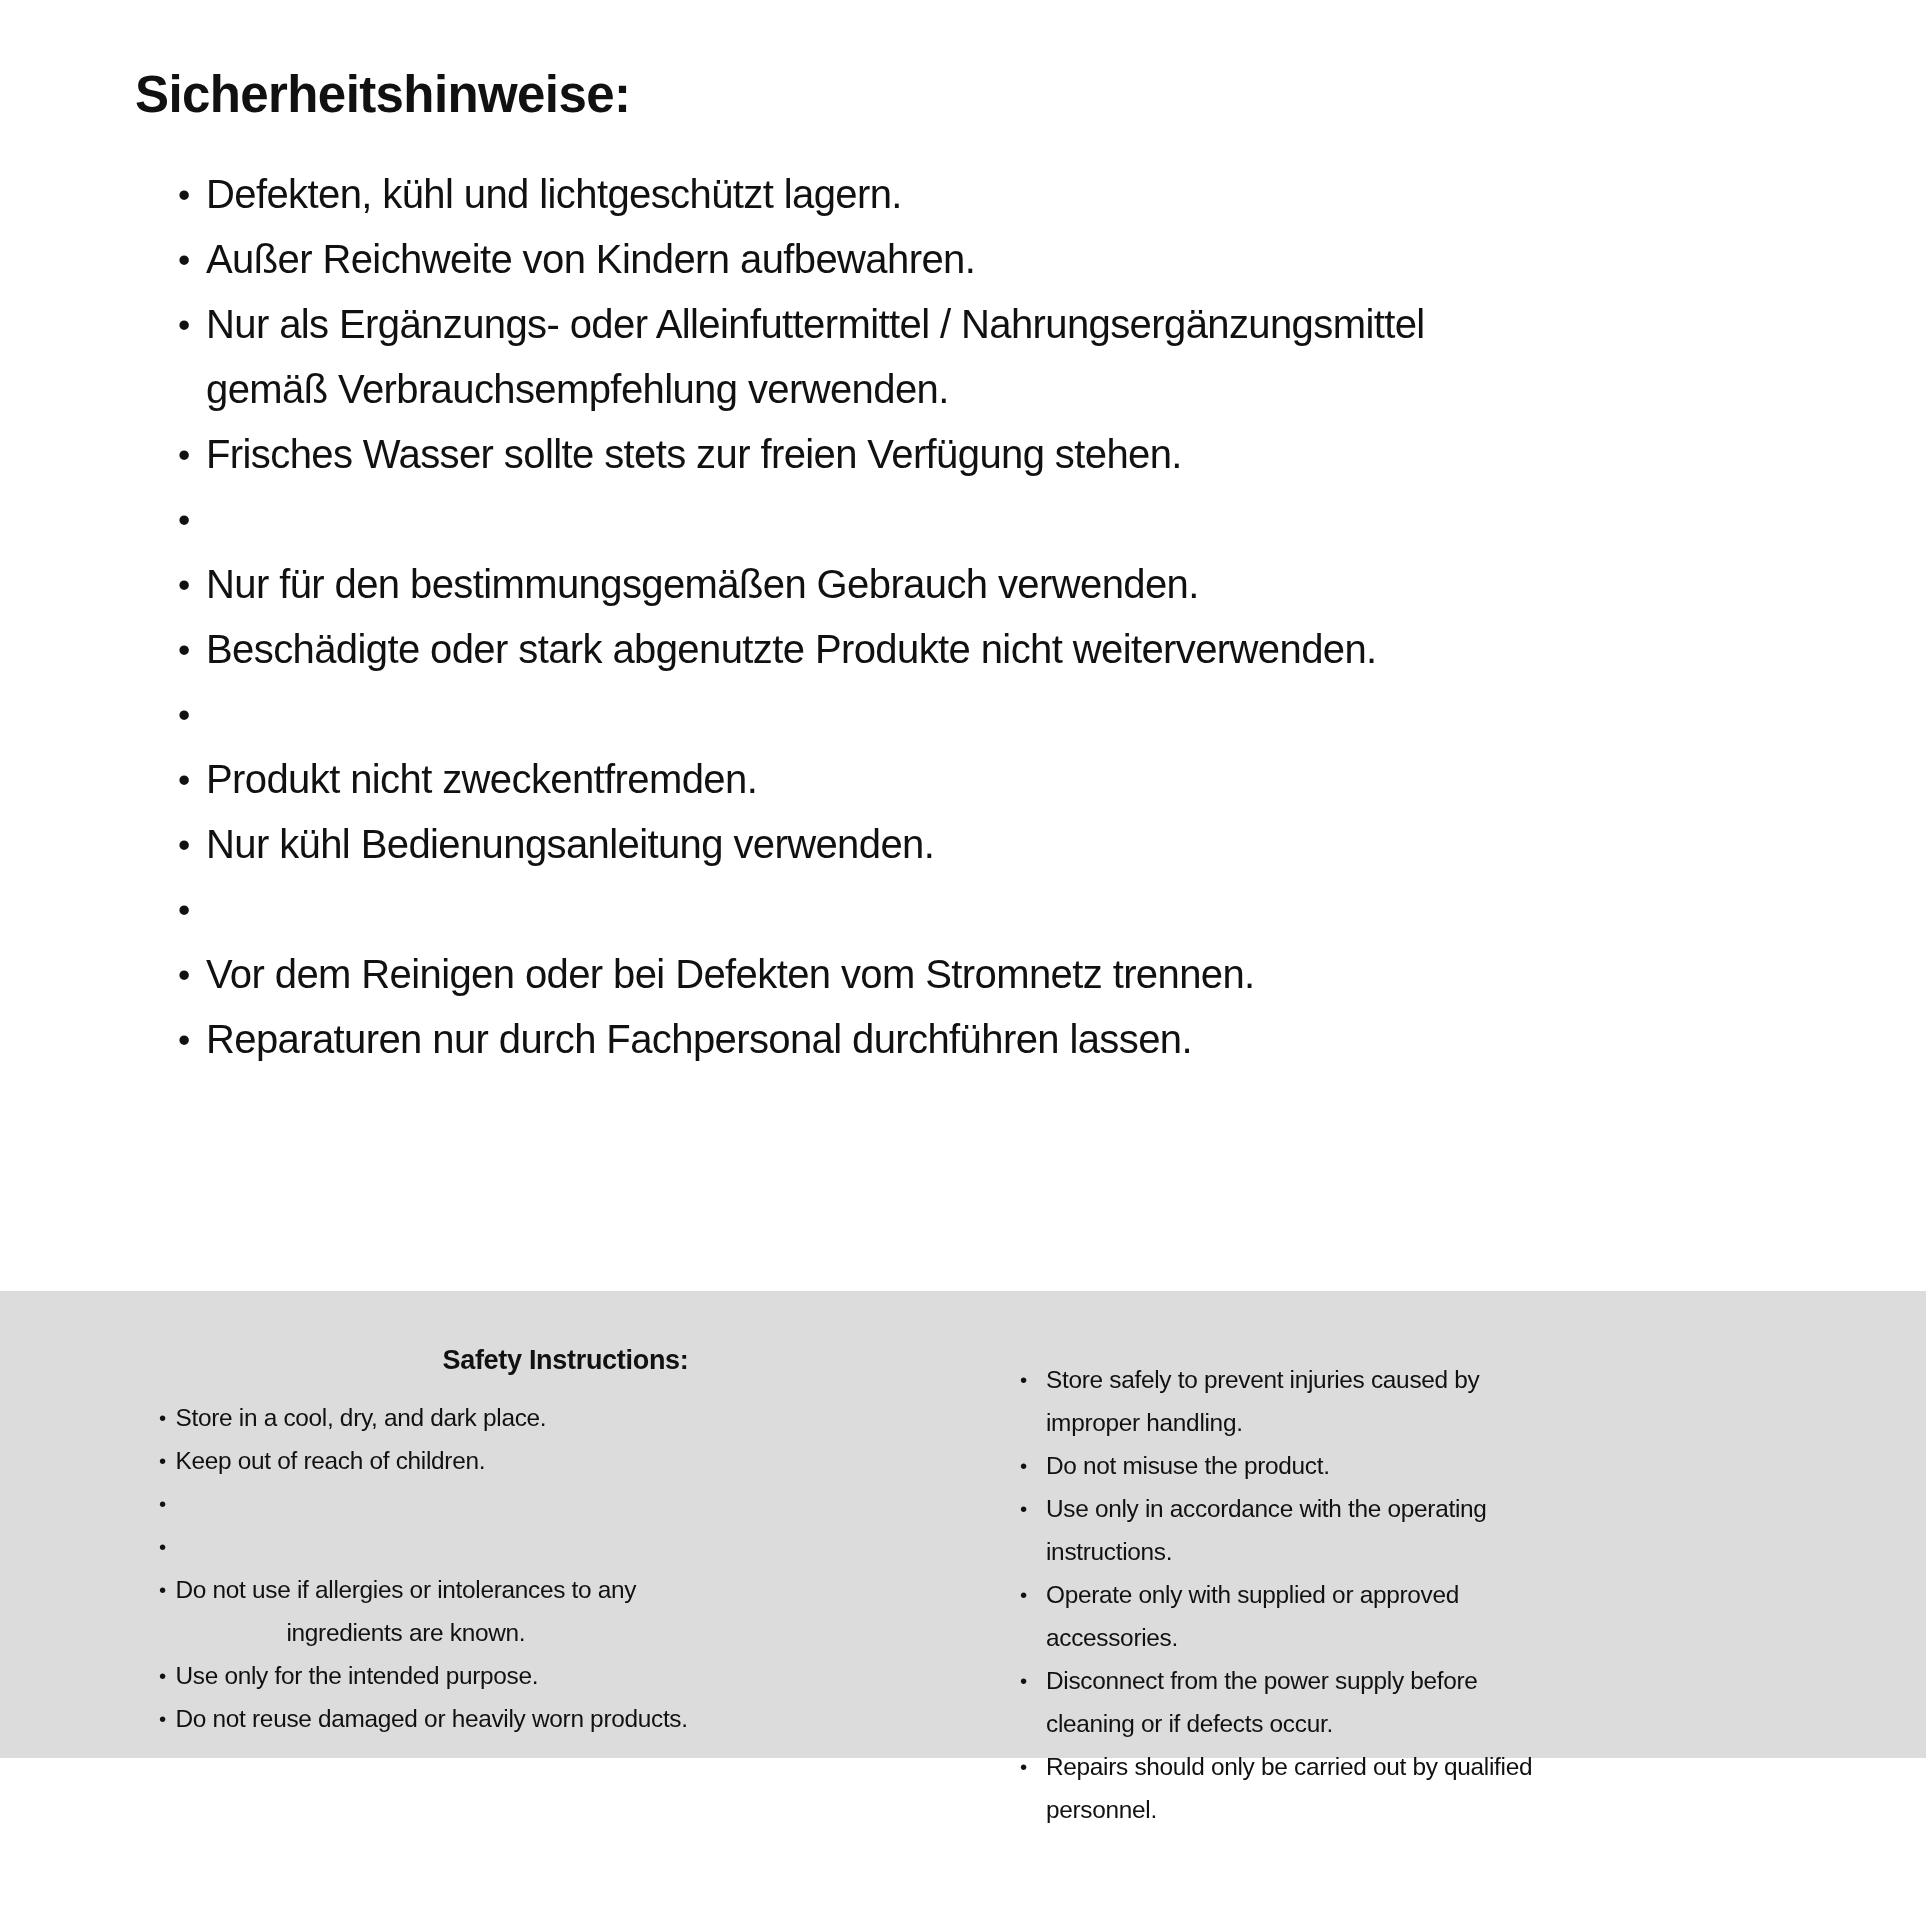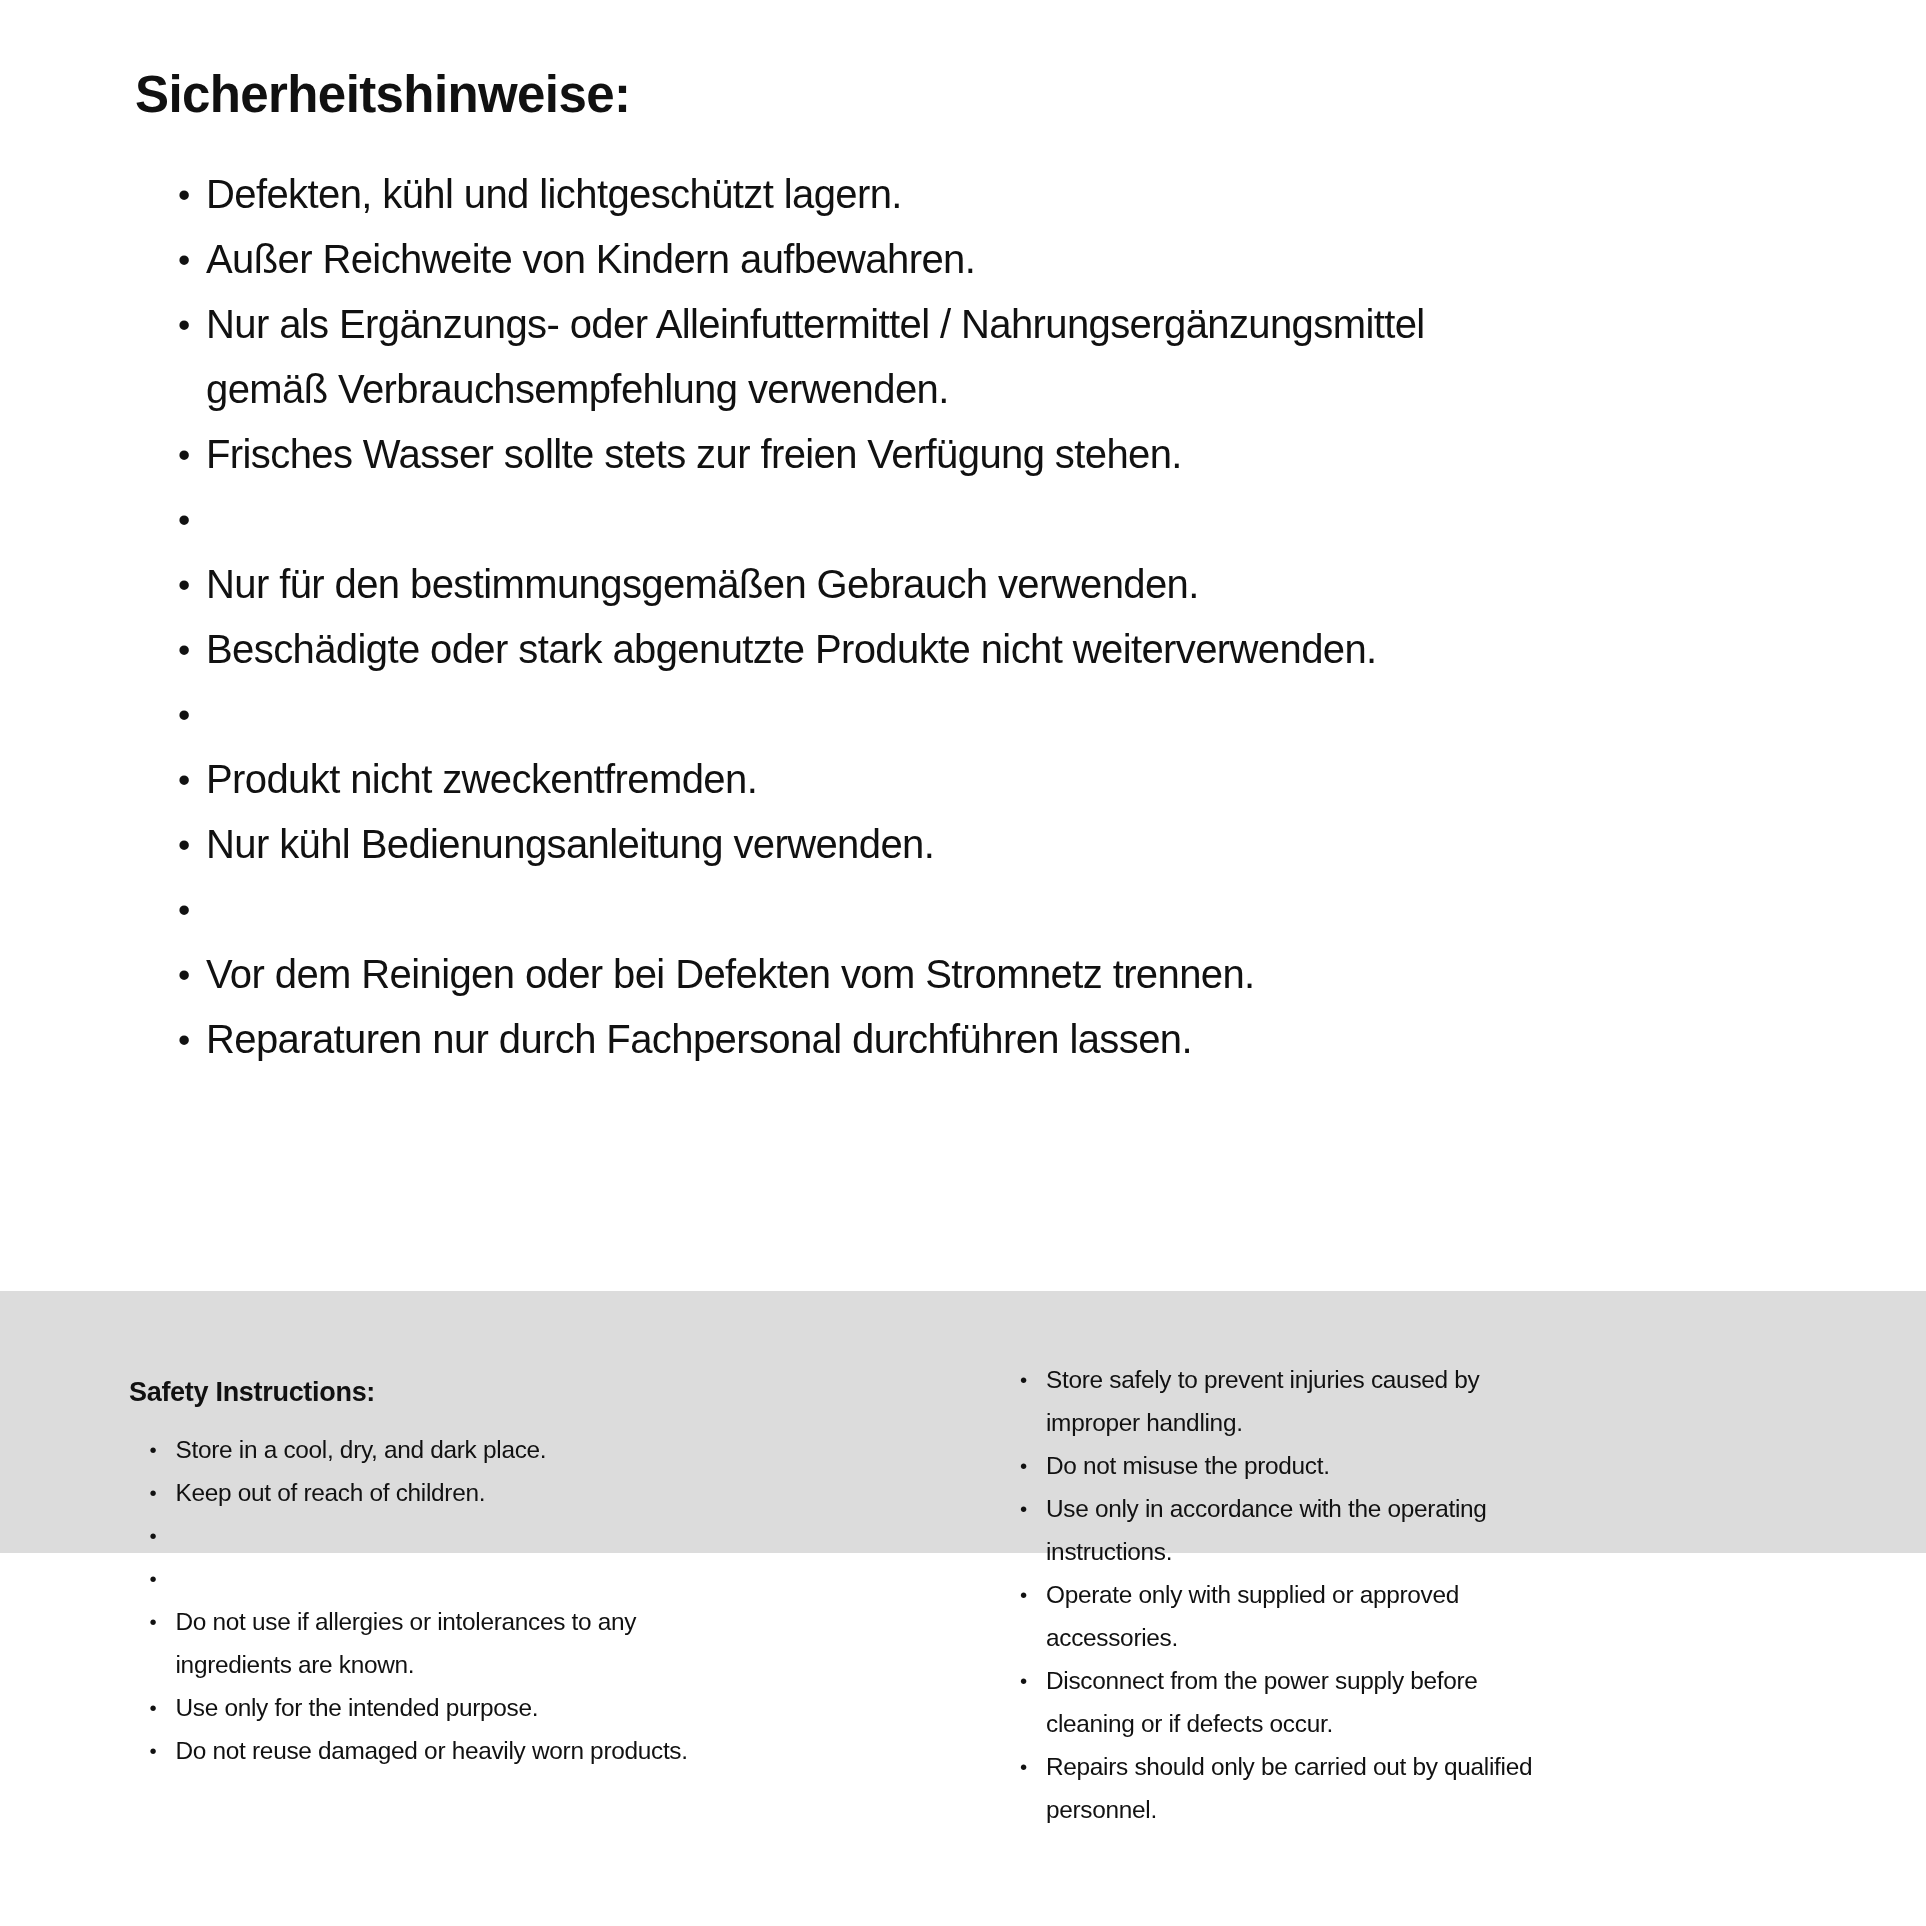--- a/index.html
+++ b/index.html
@@ -8,21 +8,21 @@
     width: 1926px;
     height: 1926px;
     overflow: hidden;
     background: #ffffff;
     font-family: "Liberation Sans", sans-serif;
     color: #111111;
   }
   .page {
     position: relative;
     width: 1926px;
-    height: 1553px;
+    height: 1758px;
     background: #ffffff;
   }
 
   
   .de-section {
     position: absolute;
     top: 0; left: 0; right: 0;
     height: 1291px;
     background: #ffffff;
   }
@@ -56,22 +56,23 @@
   }
 
   
   .en-section {
     position: absolute;
     top: 1291px; left: 0; right: 0; bottom: 0;
     background: #dcdcdc;
   }
   .en-col-left {
     position: absolute;
-    top: 85px; left: 129px;
+    top: 53px; left: 129px;
     width: 873px;
+    text-align: center;
   }
   .en-col-right {
     position: absolute;
     top: 67px; left: 1020px;
     width: 854px;
   }
   .en-heading {
     font-size: 27px;
     font-weight: 700;
     line-height: 33px;

